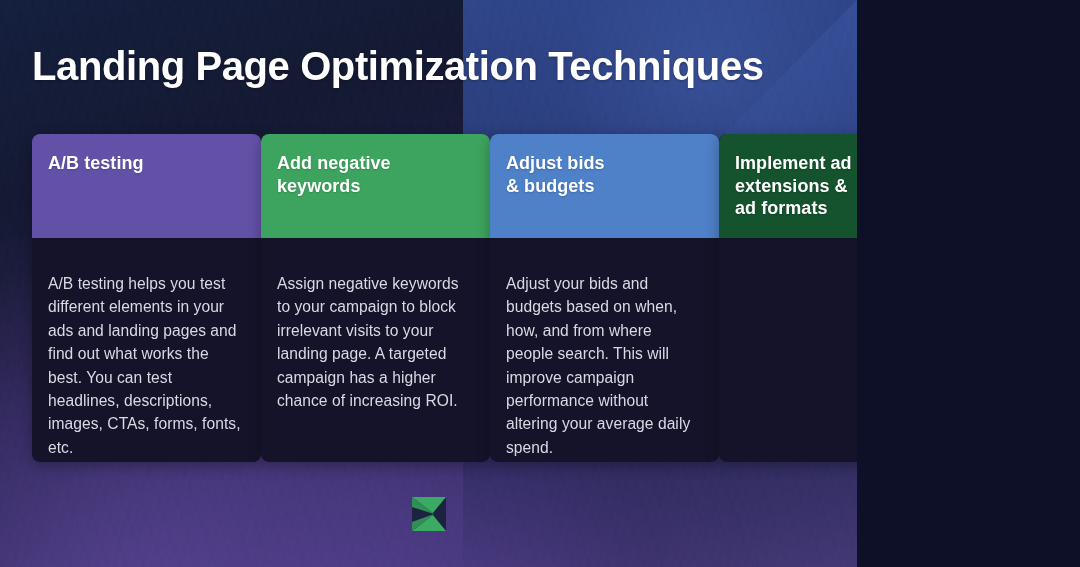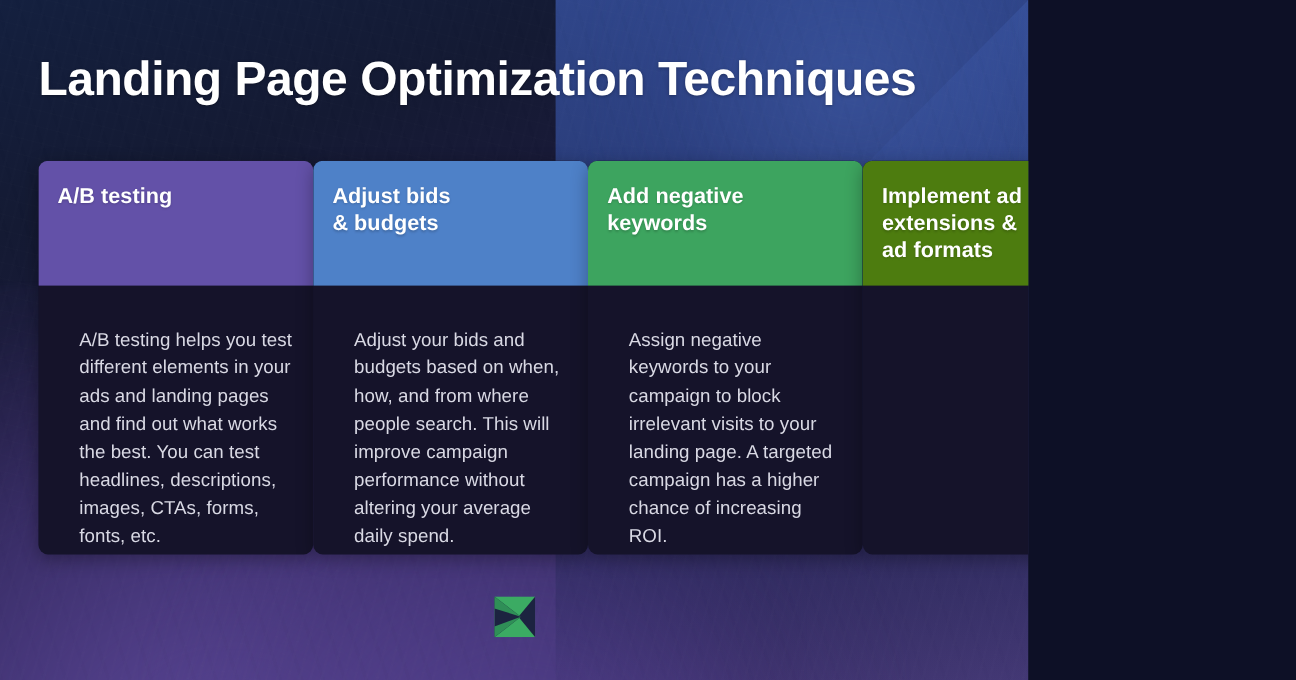--- a/index.html
+++ b/index.html
@@ -149,21 +149,20 @@
     font-weight: bold;
     line-height: 1.26;
     letter-spacing: 0.05px;
     white-space: pre-line;
     text-shadow: 0 1px 2px rgba(0,0,0,0.18);
   }
   .card-body {
     flex: 1 1 auto;
     padding: 34px 16px 18px 16px;
     box-sizing: border-box;
-    margin-left: 18px;
   }
   .card-body-text {
     color: #d9d9e4;
     font-size: 15.6px;
     line-height: 1.50;
     letter-spacing: 0.05px;
   }
 
   
   .footer {
@@ -209,41 +208,41 @@
     <div class="card">
       <div class="card-header" style="background:#6351a8;">
         <div class="card-header-title">A/B testing</div>
       </div>
       <div class="card-body">
         <div class="card-body-text">A/B testing helps you test different elements in your ads and landing pages and find out what works the best. You can test headlines, descriptions, images, CTAs, forms, fonts, etc.</div>
       </div>
     </div>
 
     <div class="card">
+      <div class="card-header" style="background:#3da45f;">
+        <div class="card-header-title">Add negative
+keywords</div>
+      </div>
+      <div class="card-body">
+        <div class="card-body-text">Assign negative keywords to your campaign to block irrelevant visits to your landing page. A targeted campaign has a higher chance of increasing ROI.</div>
+      </div>
+    </div>
+
+    <div class="card">
       <div class="card-header" style="background:#4e81c8;">
         <div class="card-header-title">Adjust bids
 &amp; budgets</div>
       </div>
       <div class="card-body">
         <div class="card-body-text">Adjust your bids and budgets based on when, how, and from where people search. This will improve campaign performance without altering your average daily spend.</div>
       </div>
     </div>
 
     <div class="card">
-      <div class="card-header" style="background:#3da45f;">
-        <div class="card-header-title">Add negative
-keywords</div>
-      </div>
-      <div class="card-body">
-        <div class="card-body-text">Assign negative keywords to your campaign to block irrelevant visits to your landing page. A targeted campaign has a higher chance of increasing ROI.</div>
-      </div>
-    </div>
-
-    <div class="card">
-      <div class="card-header" style="background:#4d7c0f;">
+      <div class="card-header" style="background:#14532d;">
         <div class="card-header-title">Implement ad
 extensions &amp;
 ad formats</div>
       </div>
     </div>
 
   </div>
 
   <div class="footer">
     <svg class="logo-mark" viewBox="0 0 34 34">

